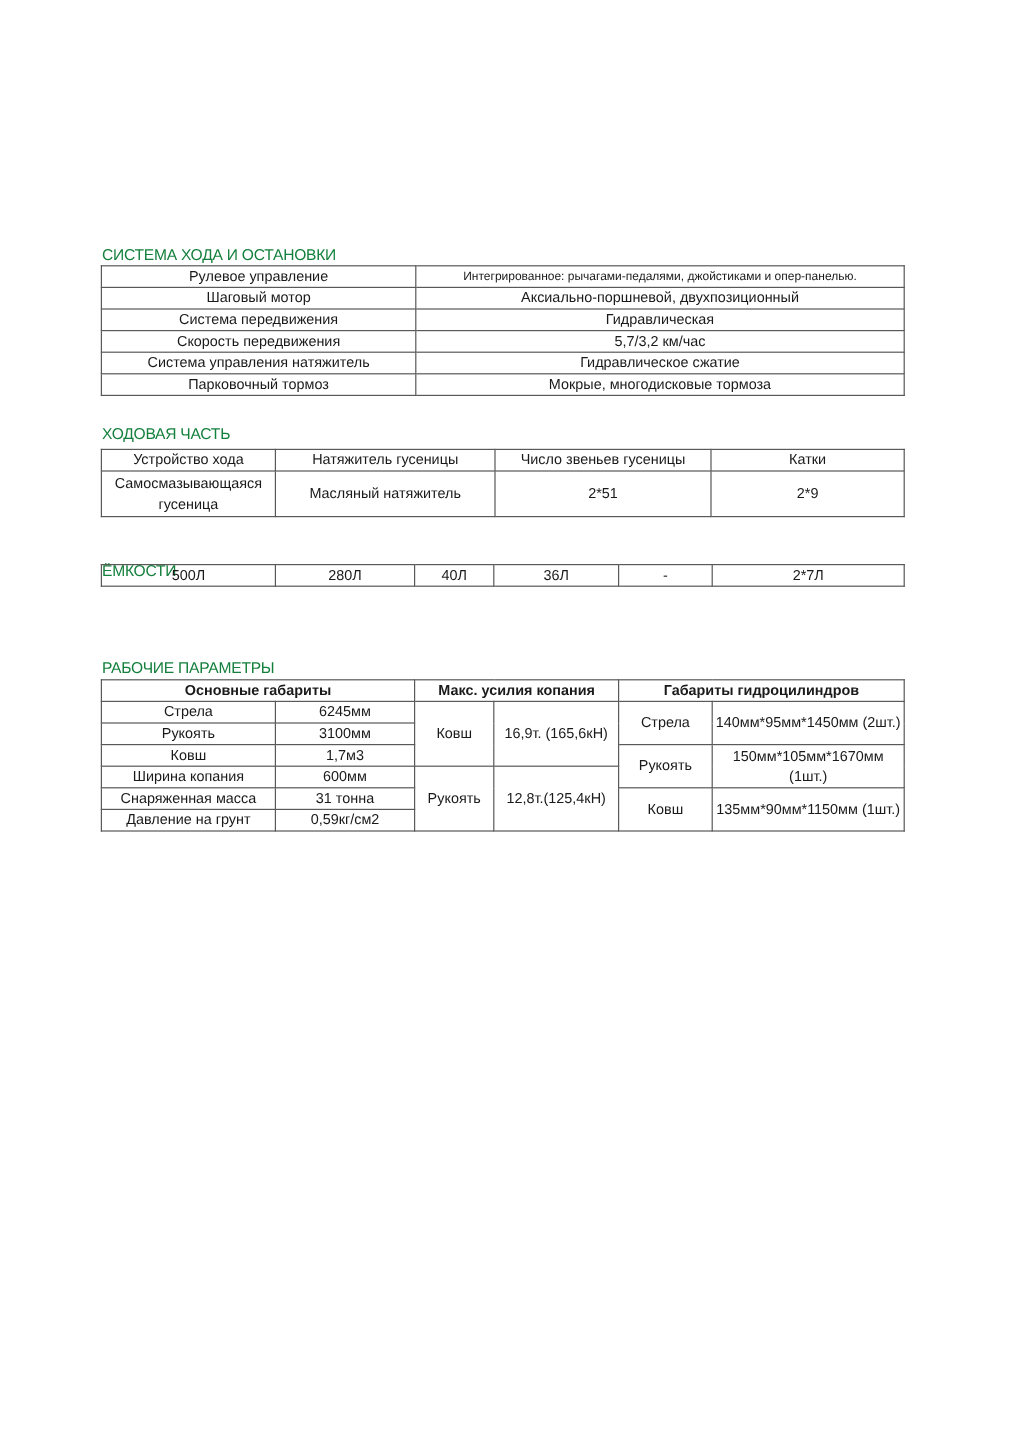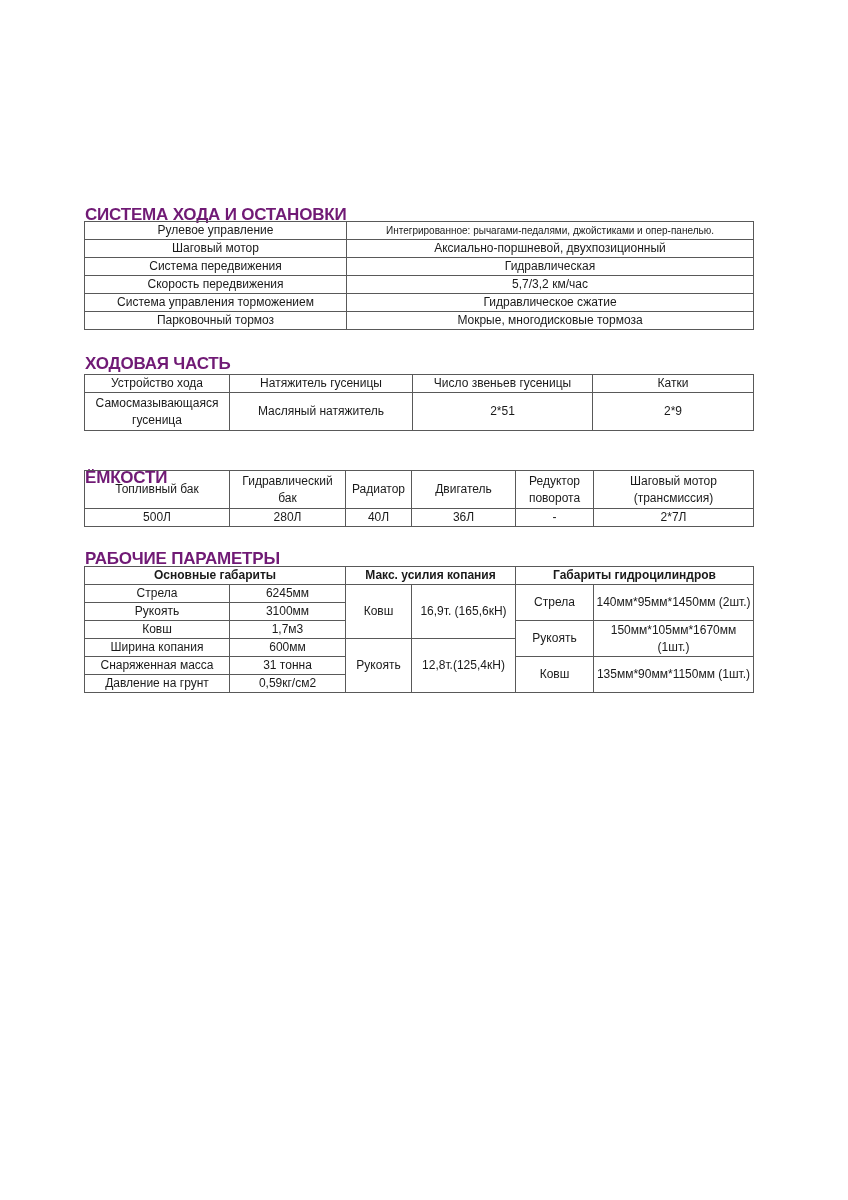--- a/index.html
+++ b/index.html
@@ -1,17 +1,17 @@
 <!DOCTYPE html>
 <html><head>
 <meta charset="utf-8">
 <style>
   html, body { margin:0; padding:0; background:#ffffff; }
   body { width:848px; height:1200px; position:relative; font-family:"Liberation Sans", sans-serif; color:#1a1a1a; }
-  .section-title { position:absolute; left:85px; font-weight:bold; font-size:17px; color:#701a75; letter-spacing:-0.2px; }
+  .section-title { position:absolute; left:85px; font-weight:normal; font-size:13px; color:#15803d; letter-spacing:-0.2px; }
   table { position:absolute; left:84px; width:670px; border-collapse:collapse; font-size:12px; table-layout:fixed;padding-left:40px; }
   td, th { border:1px solid #595959; text-align:center; vertical-align:middle; padding:0 2px; line-height:17px; font-weight:normal; }
   th.b { font-weight:bold; }
   .small { font-size:10px; }
 </style>
 </head>
 <body>
 
 <div class="section-title" style="top:205px;">СИСТЕМА ХОДА И ОСТАНОВКИ</div>
 <table style="top:221px;">
@@ -30,21 +30,21 @@
       </tr>
     <tr>
         <td>Система передвижения</td>
         <td>Гидравлическая</td>
       </tr>
     <tr>
         <td>Скорость передвижения</td>
         <td>5,7/3,2 км/час</td>
       </tr>
     <tr>
-        <td>Система управления торможением</td>
+        <td>Система управления натяжитель</td>
         <td>Гидравлическое сжатие</td>
       </tr>
     <tr>
         <td>Парковочный тормоз</td>
         <td>Мокрые, многодисковые тормоза</td>
       </tr>
   </tbody>
 </table>
 
 <div class="section-title" style="top:354px;">ХОДОВАЯ ЧАСТЬ</div>
@@ -75,28 +75,20 @@
 <table style="top:470px;">
   <colgroup>
       <col style="width:145px">
       <col style="width:116px">
       <col style="width:66px">
       <col style="width:104px">
       <col style="width:78px">
       <col>
     </colgroup>
   <tbody>
-    <tr style="height:38px;">
-      <td>Топливный бак</td>
-      <td>Гидравлический бак</td>
-      <td>Радиатор</td>
-      <td>Двигатель</td>
-      <td>Редуктор поворота</td>
-      <td>Шаговый мотор (трансмиссия)</td>
-    </tr>
     <tr>
       <td>500Л</td>
       <td>280Л</td>
       <td>40Л</td>
       <td>36Л</td>
       <td>-</td>
       <td>2*7Л</td>
     </tr>
   </tbody>
 </table>

